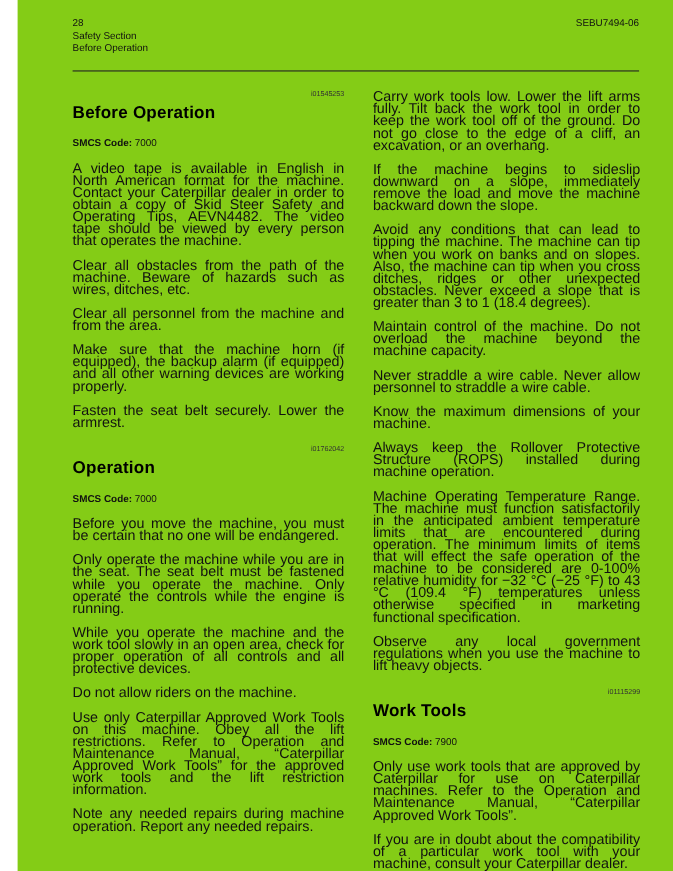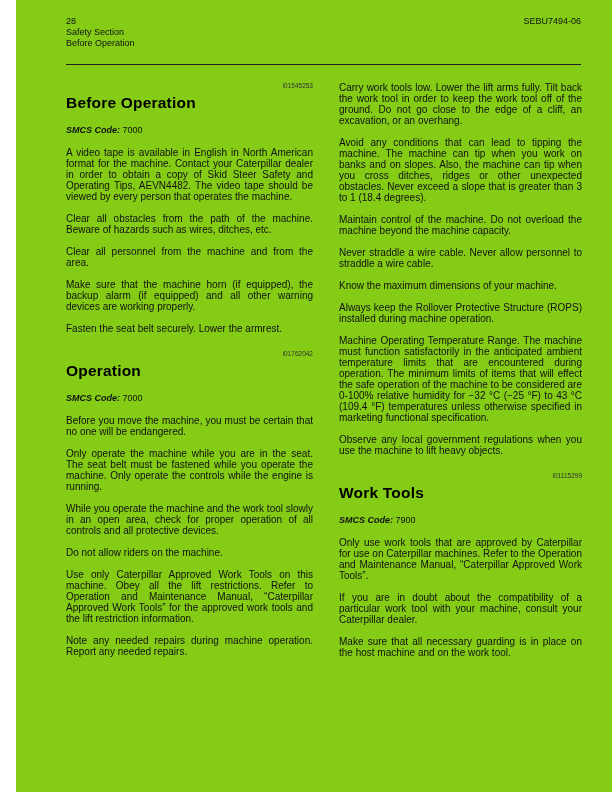--- a/index.html
+++ b/index.html
@@ -16,32 +16,32 @@
   .header-left div { white-space: nowrap; }
   .header-right { text-align: left; }
 
   .rule { position: absolute; top: 64px; left: 50px; right: 47px;
           border-top: 1px solid #222; height: 0; }
 
   .col { position: absolute; top: 82px; }
   .col-left  { left: 50px;  width: 247px; }
   .col-right { left: 323px; width: 243px; }
 
-  p.body { font-size: 10px; line-height: 11px; text-align: justify;
+  p.body { font-size: 13px; line-height: 11px; text-align: justify;
            margin: 0 0 11px 0; color: #111; }
 
   .section-id { font-size: 6.5px; line-height: 8px; text-align: right;
                 color: #333; margin: 0 0 4px 0; }
   .section + .section, .section.after-content { margin-top: 16px; }
 
   h1.sec-title { font-size: 15.5px; line-height: 18px; font-weight: bold;
                  color: #000; margin: 0 0 13px 0; letter-spacing: 0.2px; }
 
   p.smcs { font-size: 9px; line-height: 11px; margin: 0 0 11px 0; }
-  p.smcs b { font-weight: bold; font-style: italic; }
+  p.smcs b { font-weight: bold; }
 </style>
 </head>
 <body>
 
 <div class="page">
 
   <div class="header">
     <div class="header-left">
       <div>28</div>
       <div>Safety Section</div>
@@ -76,20 +76,21 @@
       <p class="body">Use only Caterpillar Approved Work Tools on this machine. Obey all the lift restrictions. Refer to Operation and Maintenance Manual, “Caterpillar Approved Work Tools” for the approved work tools and the lift restriction information.</p>
       <p class="body">Note any needed repairs during machine operation. Report any needed repairs.</p>
     </div>
 
   </div>
 
   <div class="col col-right">
 
     <div class="continuation">
       <p class="body">Carry work tools low. Lower the lift arms fully. Tilt back the work tool in order to keep the work tool off of the ground. Do not go close to the edge of a cliff, an excavation, or an overhang.</p>
+      <p class="body">If the machine begins to sideslip downward on a slope, immediately remove the load and move the machine backward down the slope.</p>
       <p class="body">Avoid any conditions that can lead to tipping the machine. The machine can tip when you work on banks and on slopes. Also, the machine can tip when you cross ditches, ridges or other unexpected obstacles. Never exceed a slope that is greater than 3 to 1 (18.4 degrees).</p>
       <p class="body">Maintain control of the machine. Do not overload the machine beyond the machine capacity.</p>
       <p class="body">Never straddle a wire cable. Never allow personnel to straddle a wire cable.</p>
       <p class="body">Know the maximum dimensions of your machine.</p>
       <p class="body">Always keep the Rollover Protective Structure (ROPS) installed during machine operation.</p>
       <p class="body">Machine Operating Temperature Range. The machine must function satisfactorily in the anticipated ambient temperature limits that are encountered during operation. The minimum limits of items that will effect the safe operation of the machine to be considered are 0-100% relative humidity for −32 °C (−25 °F) to 43 °C (109.4 °F) temperatures unless otherwise specified in marketing functional specification.</p>
       <p class="body">Observe any local government regulations when you use the machine to lift heavy objects.</p>
     </div>
 
     <div class="section after-content">

